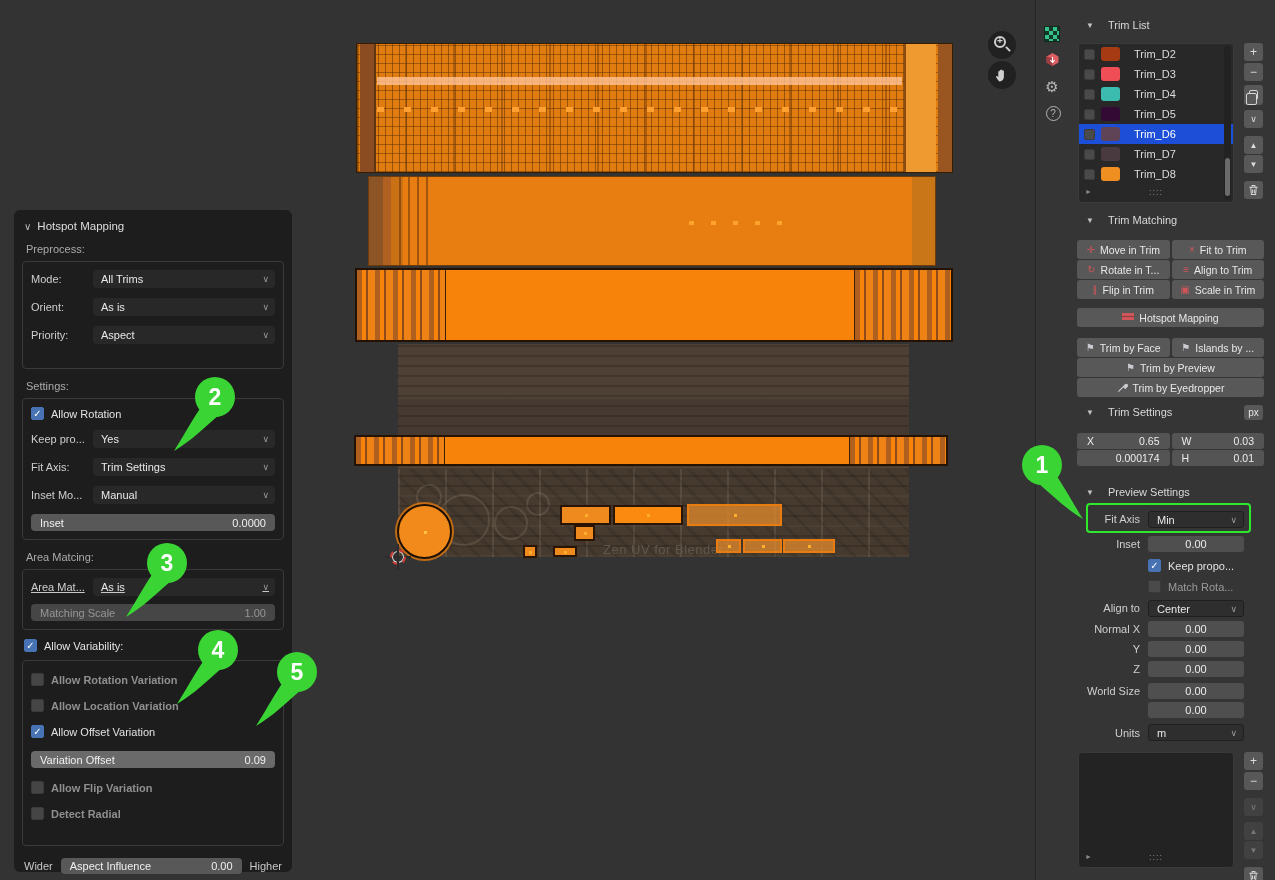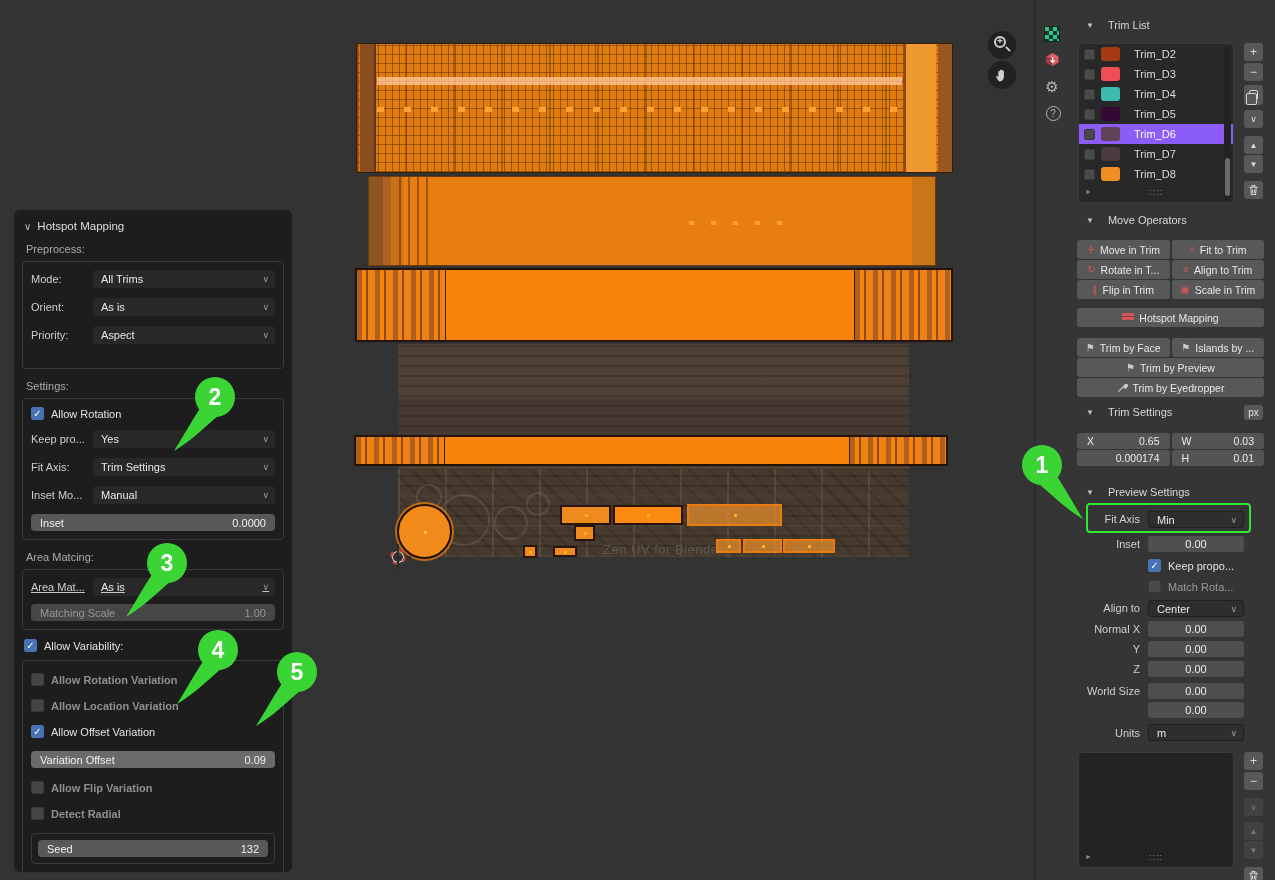--- a/index.html
+++ b/index.html
@@ -127,21 +127,21 @@
   .aspectrow .slider { flex:1; height:16px; }
 
   
   .rpanel { position:absolute; left:1035px; top:0; width:240px; height:880px; background:#353535; border-left:1px solid #262626; }
   .rhdr { position:absolute; display:flex; align-items:center; gap:8px; color:#d8d8d8; font-size:11px; }
   .listbox { position:absolute; left:42px; width:156px; background:#282828; border:1px solid #3a3a3a; border-radius:4px; overflow:hidden; }
   .lrow { display:flex; align-items:center; height:20px; gap:6px; padding-left:5px; }
   .lrow .cb { width:11px; height:11px; }
   .lrow .swatch { width:19px; height:14px; border-radius:3px; }
   .lrow .nm { color:#dcdcdc; flex:1; padding-left:8px; }
-  .lrow.sel { background:#8b5cf6; }
+  .lrow.sel { background:#1d4ed8; }
   .lrow.sel .nm { color:#fff; }
   .list-foot { position:absolute; bottom:1px; left:0; right:0; height:12px; color:#8a8a8a; }
   .list-foot .grip { position:absolute; left:50%; transform:translateX(-50%); top:-2px; letter-spacing:1px; font-size:9px; }
   .list-foot .exp { position:absolute; left:6px; top:-1px; font-size:7px; }
   .scrollbar { position:absolute; right:2px; top:2px; bottom:2px; width:7px; background:#222; border-radius:4px; }
   .scroll-thumb { position:absolute; left:1px; width:5px; border-radius:3px; background:#6a6a6a; }
   .sbtn { position:absolute; left:208px; width:19px; height:18px; background:#585858; border-radius:3px;
     display:flex; align-items:center; justify-content:center; color:#dcdcdc; font-size:12px; }
   .sbtn.dim { background:#414141; color:#787878; }
   .dupe { position:relative; width:9px; height:10px; border:1.5px solid #d5d5d5; border-radius:2px; }
@@ -305,21 +305,21 @@
         <span style="font-size:8px;">▼</span>
       </div>
     <div class="sbtn" style="top:181px;">
       <svg width="11" height="12" viewBox="0 0 12 13">
         <path d="M1.5 3.5h9M4.5 3.5v-2h3v2M3 3.5l.7 8h4.6l.7-8M5 6v4M7 6v4" stroke="#d5d5d5" stroke-width="1.1" fill="none"></path>
       </svg>
     </div>
 
     <div class="rhdr" style="left:50px;top:214px;">
       <span class="tri">▼</span>
-      <span>Move Operators</span>
+      <span>Trim Matching</span>
     </div>
     <div class="opgrid" style="top:240px;">
       <div class="opbtn">
           <span class="opic">✛</span>
           <span>Move in Trim</span>
         </div>
       <div class="opbtn">
           <span class="opic">×</span>
           <span>Fit to Trim</span>
         </div>
@@ -567,26 +567,20 @@
         <span>Variation Offset</span>
           <span>0.09</span>
       </div>
       <div class="cbrow dim vargap">
         <span class="cb"></span>
         <span class="lb">Allow Flip Variation</span>
       </div>
       <div class="cbrow dim vargap">
         <span class="cb"></span>
         <span class="lb">Detect Radial</span>
-      </div>
-      <div class="seedbox">
-        <div class="slider">
-          <span>Seed</span>
-            <span>132</span>
-        </div>
       </div>
     </div>
 
     <div class="aspectrow">
       <span>Wider</span>
       <div class="slider">
         <span>Aspect Influence</span>
           <span>0.00</span>
       </div>
       <span>Higher</span>

